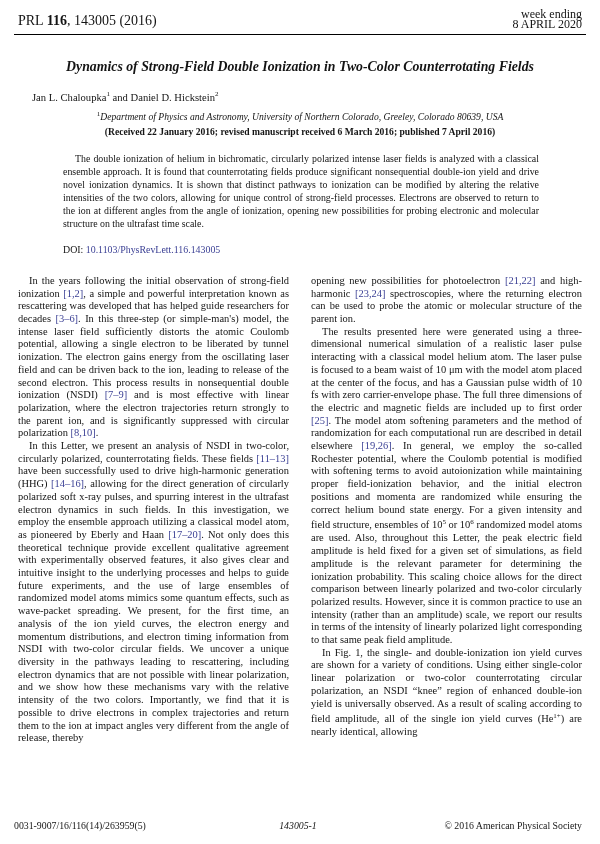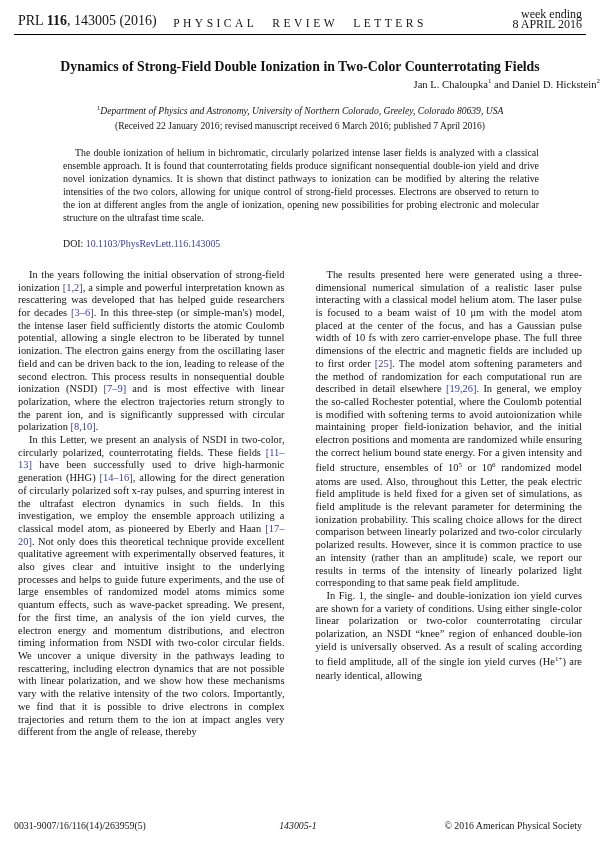--- a/index.html
+++ b/index.html
@@ -30,42 +30,43 @@
   }
   .h-right { font-size: 12px; line-height: 9.5px; text-align: right; white-space: nowrap; }
   .rule { border-top: 1.6px solid #000; margin: 2px 14px 0 14px; }
 
   
   .title {
     margin: 24px 30px 0 30px;
     text-align: center;
     font-size: 13.8px;
     font-weight: bold;
+    font-style: italic;
   }
-  .authors { margin-top: 2px; text-align: right; font-size: 10.6px; }
+  .authors { margin-top: 15px; text-align: left; font-size: 10.6px; padding-left: 32px; }
   .authors sup, .affil sup { font-size: 7px; }
-  .affils { margin-top: 12px; text-align: center; font-size: 9.6px; line-height: 12.6px; }
+  .affils { margin-top: 5px; text-align: center; font-size: 9.6px; line-height: 12.6px; }
   .affil { font-style: italic; }
   .affil sup { font-style: normal; }
-  .received { margin-top: 3px; text-align: center; font-size: 9.6px; }
+  .received { margin-top: 3px; text-align: center; font-size: 9.6px; font-weight: bold; }
 
   .abstract {
     margin: 13px 61px 14px 63px;
     font-size: 9.9px;
     line-height: 13px;
     text-align: justify;
   }
   .abstract p { margin: 0; text-indent: 12px; }
   .doi-line { margin: 10px 61px 0 63px; font-size: 9.9px; }
   .doi-value { color: #3a3f94; text-decoration: none; text-align: center; }
 
   
   .columns {
     display: flex;
-    gap: 31px;
+    gap: 22px;
     margin: 20px 18px 0 18px;
     height: 537px;
     overflow: hidden;
     font-size: 10.45px;
     line-height: 12.7px;
     text-align: justify;
     hyphens: auto;
   }
   .col { flex: 1 1 0; min-width: 0; }
   .col p { margin: 0; }
@@ -84,24 +85,23 @@
   .f-center{ flex: 1; text-align: center;white-space: nowrap; font-style: italic; }
   .f-right { flex: 1; text-align: right; white-space: nowrap; font-family: Liberation Serif, serif; }
 </style>
 </head>
 <body>
 
 <div class="page">
 
   <div class="header">
     <div class="h-left"><span>PRL </span><b>116</b><span>, 143005 (2016)</span></div>
-    <div class="h-center">PHYSICAL REVIEW LETTERS</div>
     <div class="h-right">
       <div>week ending</div>
-      <div>8 APRIL 2016</div>
+      <div>8 APRIL 2020</div>
     </div>
   </div>
   <div class="rule"></div>
 
   <div class="title">Dynamics of Strong-Field Double Ionization in Two-Color Counterrotating Fields</div>
 
   <div class="authors"><span>Jan L. Chaloupka</span><sup>1</sup><span> and </span><span>Daniel D. Hickstein</span><sup>2</sup></div>
 
   <div class="affils">
     <div class="affil"><sup>1</sup><span>Department of Physics and Astronomy, University of Northern Colorado, Greeley, Colorado 80639, USA</span></div>
@@ -113,20 +113,21 @@
   </div>
 
   <div class="doi-line"><span>DOI: </span><a href="#" class="doi-value">10.1103/PhysRevLett.116.143005</a></div>
 
   <div class="columns">
     <div class="col">
       <p class="indent">In the years following the initial observation of strong-field ionization <span class="cite">[1,2]</span>, a simple and powerful interpretation known as rescattering was developed that has helped guide researchers for decades <span class="cite">[3–6]</span>. In this three-step (or simple-man's) model, the intense laser field sufficiently distorts the atomic Coulomb potential, allowing a single electron to be liberated by tunnel ionization. The electron gains energy from the oscillating laser field and can be driven back to the ion, leading to release of the second electron. This process results in nonsequential double ionization (NSDI) <span class="cite">[7–9]</span> and is most effective with linear polarization, where the electron trajectories return strongly to the parent ion, and is significantly suppressed with circular polarization <span class="cite">[8,10]</span>.</p>
       <p class="indent">In this Letter, we present an analysis of NSDI in two-color, circularly polarized, counterrotating fields. These fields <span class="cite">[11–13]</span> have been successfully used to drive high-harmonic generation (HHG) <span class="cite">[14–16]</span>, allowing for the direct generation of circularly polarized soft x-ray pulses, and spurring interest in the ultrafast electron dynamics in such fields. In this investigation, we employ the ensemble approach utilizing a classical model atom, as pioneered by Eberly and Haan <span class="cite">[17–20]</span>. Not only does this theoretical technique provide excellent qualitative agreement with experimentally observed features, it also gives clear and intuitive insight to the underlying processes and helps to guide future experiments, and the use of large ensembles of randomized model atoms mimics some quantum effects, such as wave-packet spreading. We present, for the first time, an analysis of the ion yield curves, the electron energy and momentum distributions, and electron timing information from NSDI with two-color circular fields. We uncover a unique diversity in the pathways leading to rescattering, including electron dynamics that are not possible with linear polarization, and we show how these mechanisms vary with the relative intensity of the two colors. Importantly, we find that it is possible to drive electrons in complex trajectories and return them to the ion at impact angles very different from the angle of release, thereby</p>
     </div>
     <div class="col">
+      <p>opening new possibilities for photoelectron <span class="cite">[21,22]</span> and high-harmonic <span class="cite">[23,24]</span> spectroscopies, where the returning electron can be used to probe the atomic or molecular structure of the parent ion.</p>
       <p class="indent">The results presented here were generated using a three-dimensional numerical simulation of a realistic laser pulse interacting with a classical model helium atom. The laser pulse is focused to a beam waist of 10 μm with the model atom placed at the center of the focus, and has a Gaussian pulse width of 10 fs with zero carrier-envelope phase. The full three dimensions of the electric and magnetic fields are included up to first order <span class="cite">[25]</span>. The model atom softening parameters and the method of randomization for each computational run are described in detail elsewhere <span class="cite">[19,26]</span>. In general, we employ the so-called Rochester potential, where the Coulomb potential is modified with softening terms to avoid autoionization while maintaining proper field-ionization behavior, and the initial electron positions and momenta are randomized while ensuring the correct helium bound state energy. For a given intensity and field structure, ensembles of 10<sup>5</sup> or 10<sup>6</sup> randomized model atoms are used. Also, throughout this Letter, the peak electric field amplitude is held fixed for a given set of simulations, as field amplitude is the relevant parameter for determining the ionization probability. This scaling choice allows for the direct comparison between linearly polarized and two-color circularly polarized results. However, since it is common practice to use an intensity (rather than an amplitude) scale, we report our results in terms of the intensity of linearly polarized light corresponding to that same peak field amplitude.</p>
       <p class="indent">In Fig. 1, the single- and double-ionization ion yield curves are shown for a variety of conditions. Using either single-color linear polarization or two-color counterrotating circular polarization, an NSDI “knee” region of enhanced double-ion yield is universally observed. As a result of scaling according to field amplitude, all of the single ion yield curves (He<sup>1+</sup>) are nearly identical, allowing</p>
     </div>
   </div>
 
   <div class="footer">
     <div class="f-left">0031-9007/16/116(14)/263959(5)</div>
     <div class="f-center">143005-1</div>
     <div class="f-right">© 2016 American Physical Society</div>
   </div>

